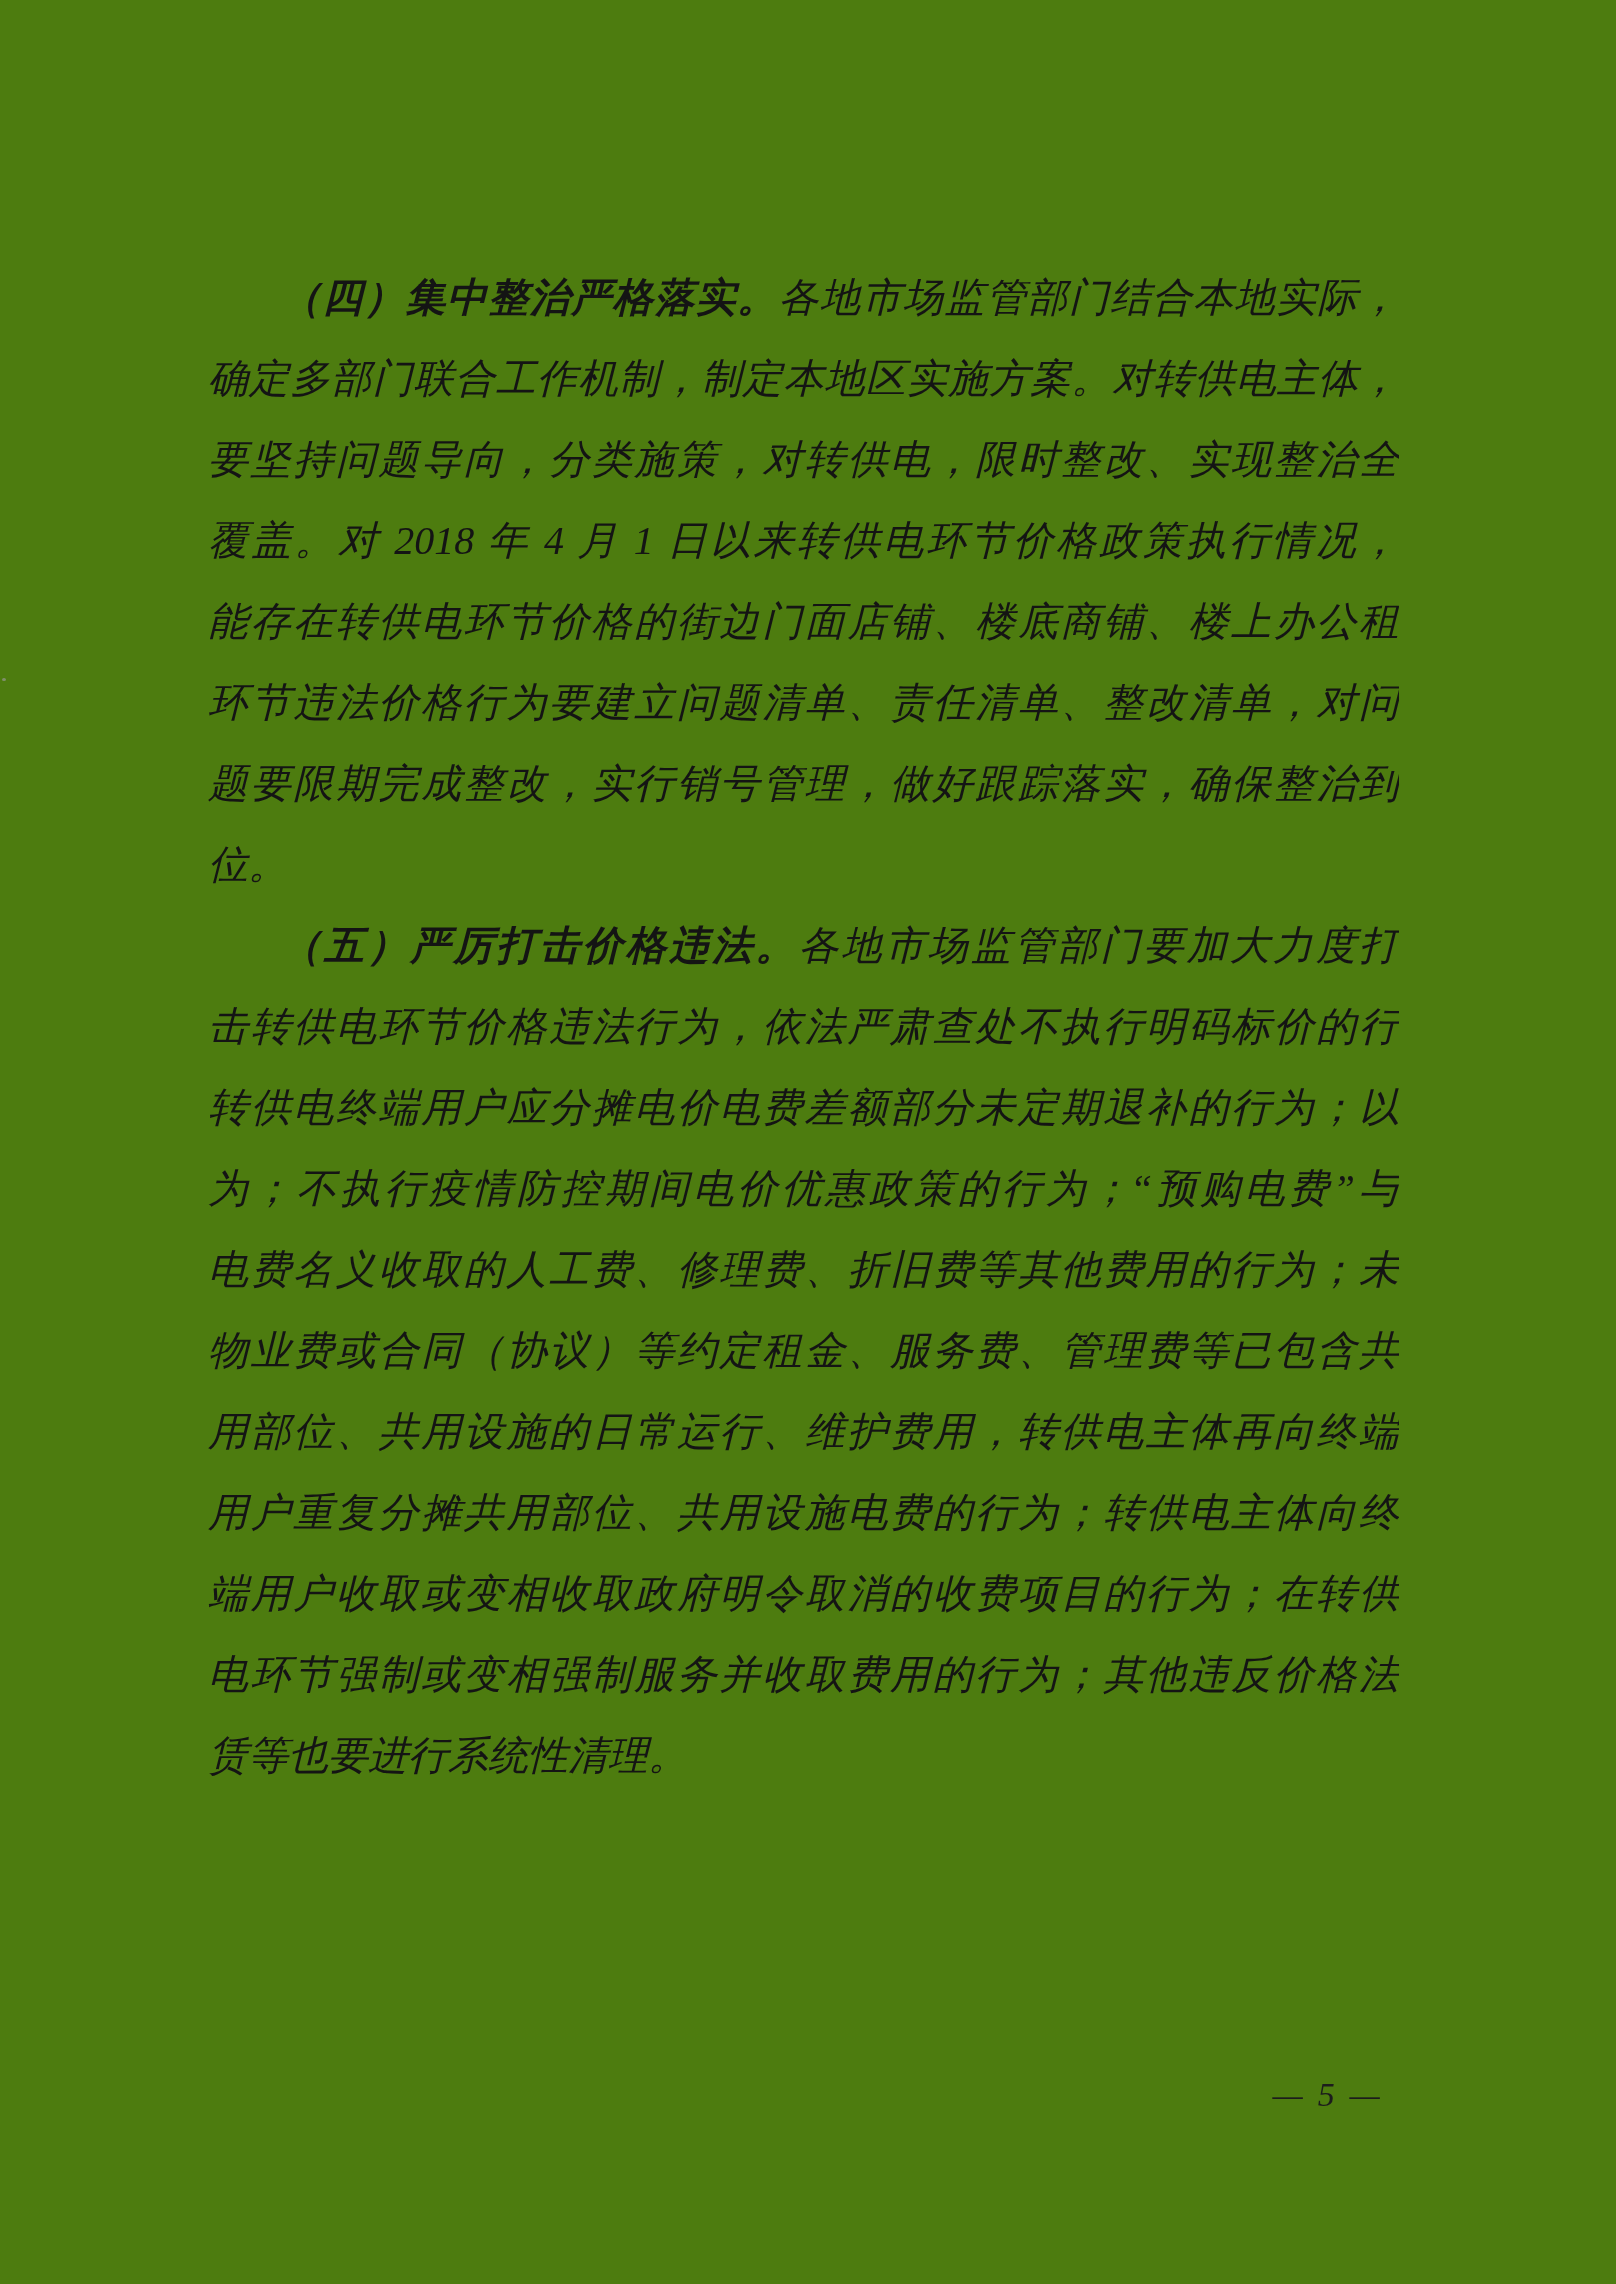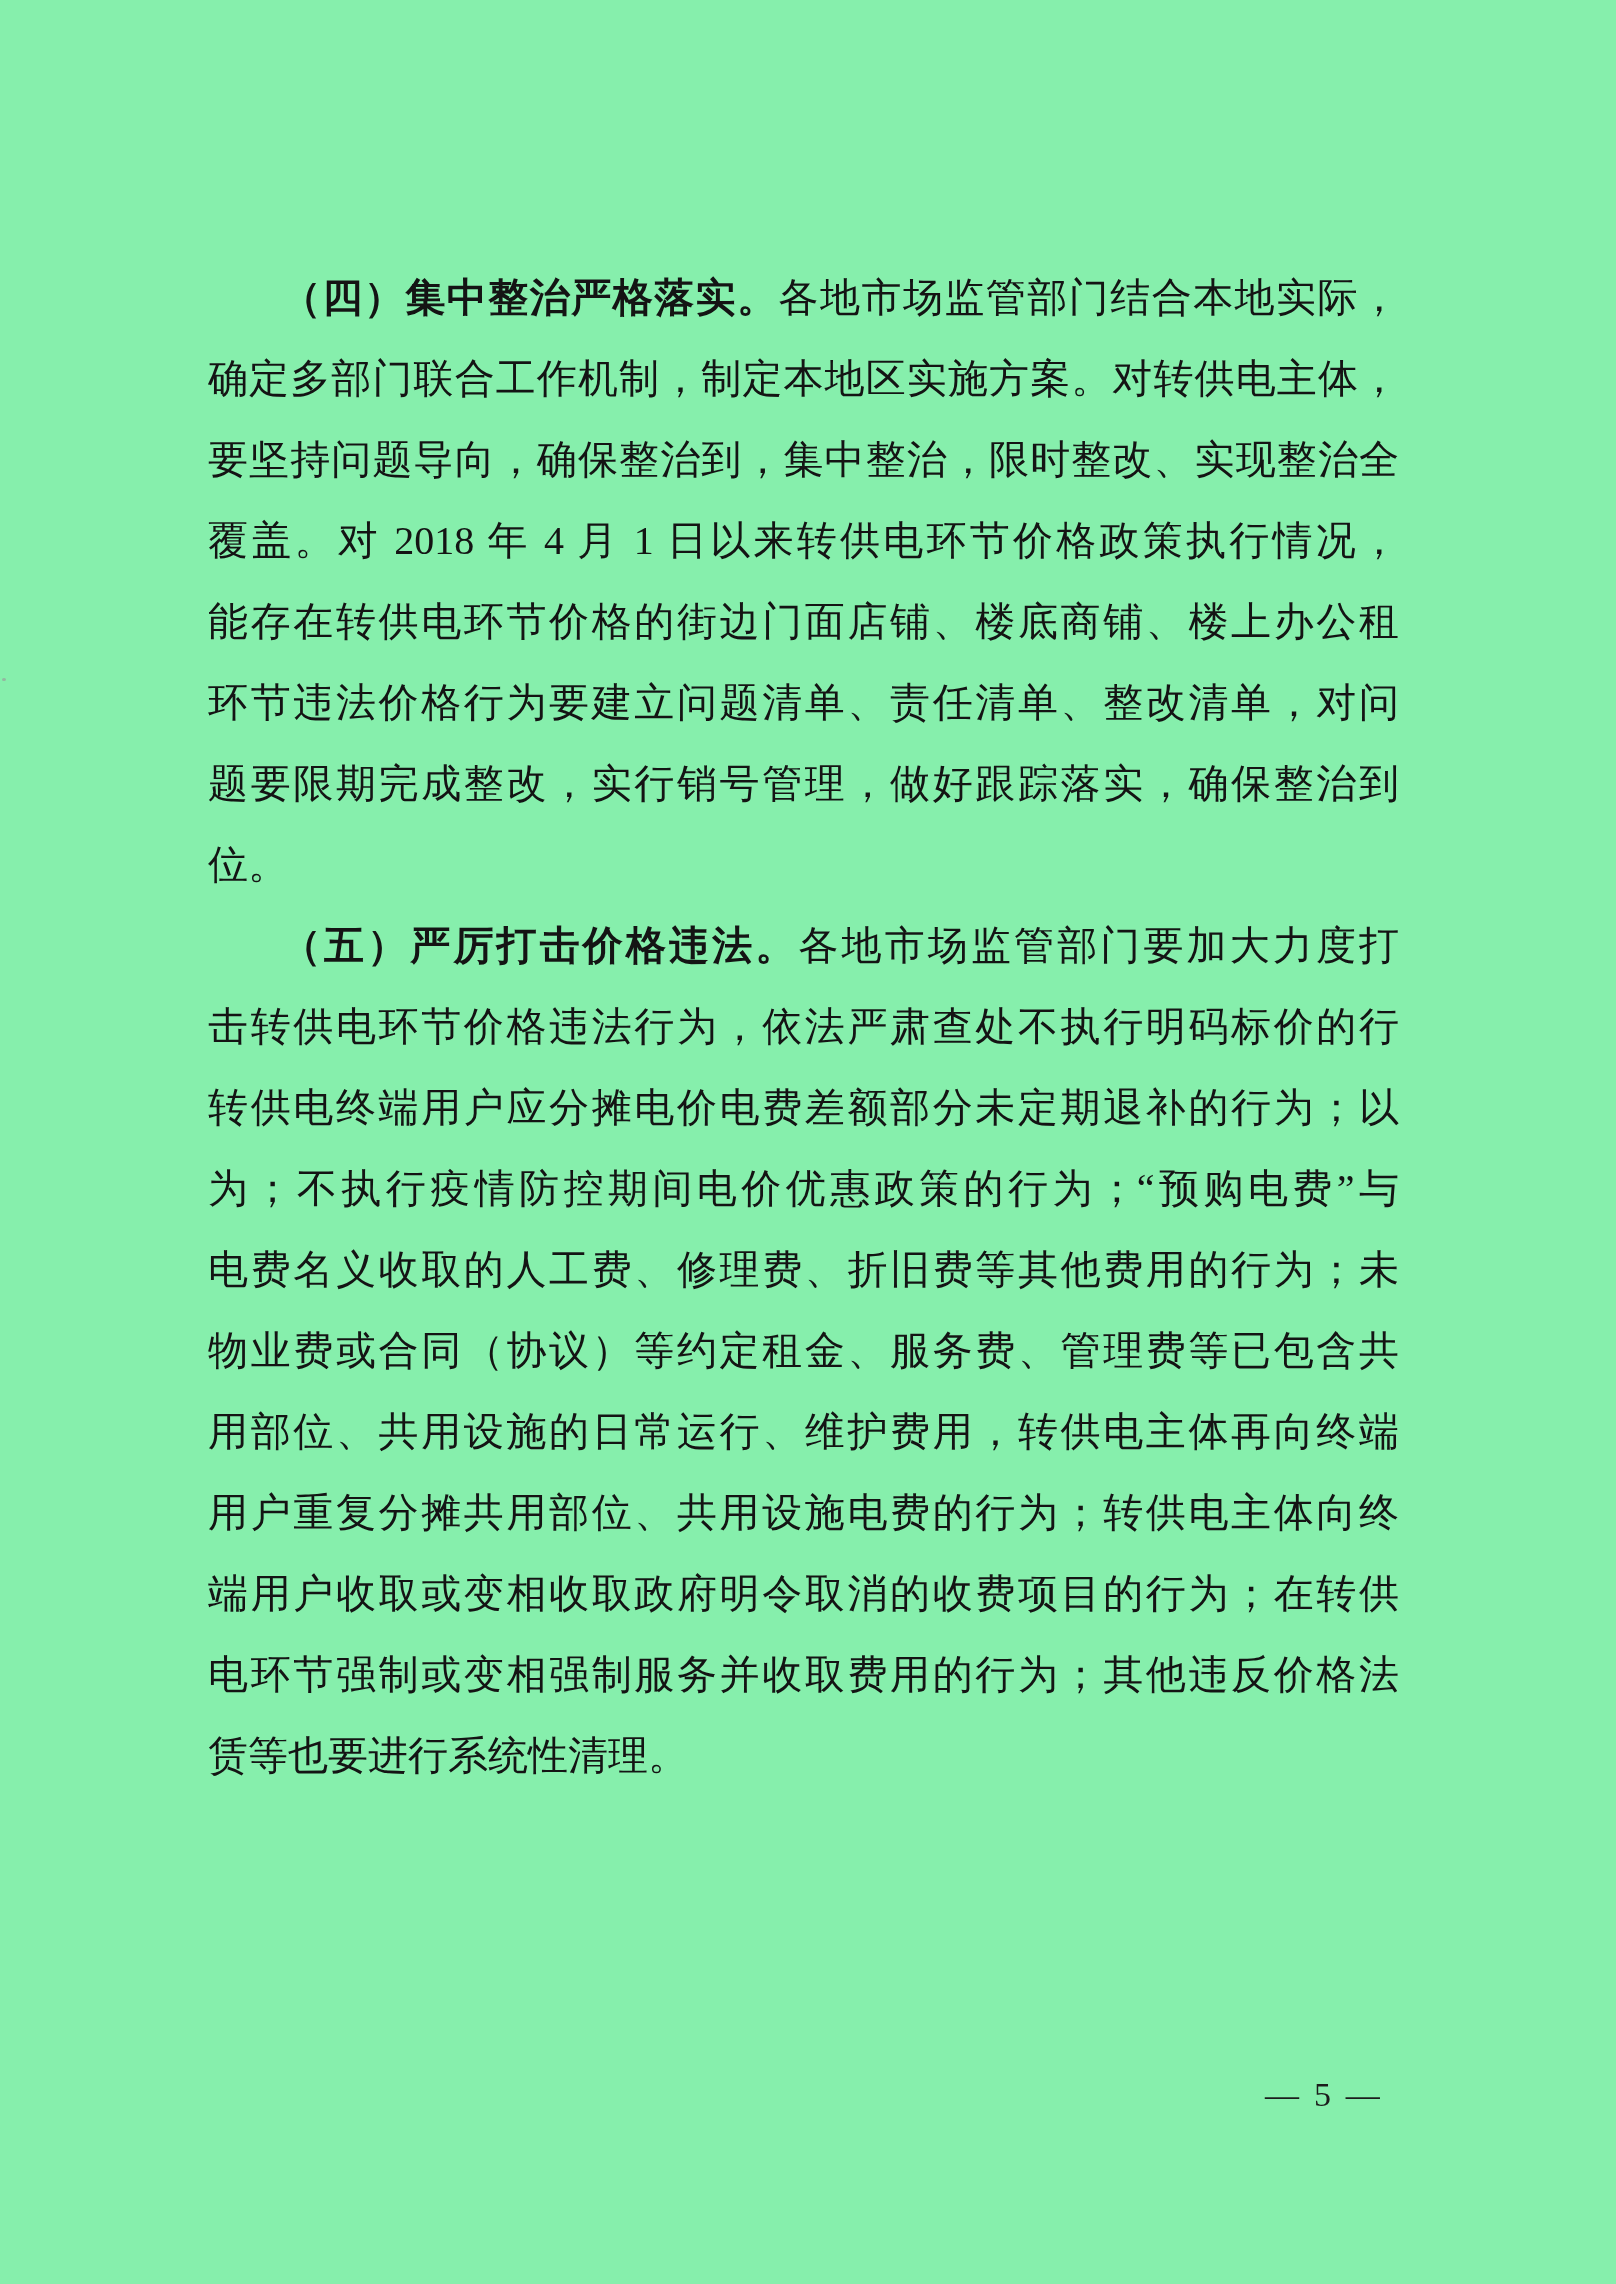--- a/index.html
+++ b/index.html
@@ -11,21 +11,22 @@
     position: relative;
     width: 1616px;
     height: 2284px;
     overflow: hidden;
     font-family: "Liberation Serif", "DejaVu Serif", serif;
     color: #141414;
   }
   .page {
     position: absolute;
     inset: 0;
-    background: #86efac;
+    background: #4d7c0f;
+    font-style: italic;
   }
   .text-block {
     position: absolute;
     left: 208px;
     top: 257px;
     width: 1191px;
   }
   .line {
     height: 81px;
     line-height: 81px;
@@ -70,21 +71,21 @@
   }
 </style>
 </head>
 <body>
 
 <div class="page">
   <div class="scan-speck"></div>
   <div class="text-block">
       <div class="line indent"><span class="heading">（四）集中整治严格落实。</span>各地市场监管部门结合本地实际，</div>
       <div class="line">确定多部门联合工作机制，制定本地区实施方案。对转供电主体，</div>
-      <div class="line">要坚持问题导向，确保整治到，集中整治，限时整改、实现整治全</div>
+      <div class="line">要坚持问题导向，分类施策，对转供电，限时整改、实现整治全</div>
       <div class="line">覆盖。对 2018 年 4 月 1 日以来转供电环节价格政策执行情况，</div>
       <div class="line">能存在转供电环节价格的街边门面店铺、楼底商铺、楼上办公租</div>
       <div class="line">环节违法价格行为要建立问题清单、责任清单、整改清单，对问</div>
       <div class="line">题要限期完成整改，实行销号管理，做好跟踪落实，确保整治到</div>
       <div class="line flush">位。</div>
       <div class="line indent"><span class="heading">（五）严厉打击价格违法。</span>各地市场监管部门要加大力度打</div>
       <div class="line">击转供电环节价格违法行为，依法严肃查处不执行明码标价的行</div>
       <div class="line">转供电终端用户应分摊电价电费差额部分未定期退补的行为；以</div>
       <div class="line">为；不执行疫情防控期间电价优惠政策的行为；“预购电费”与</div>
       <div class="line">电费名义收取的人工费、修理费、折旧费等其他费用的行为；未</div>

